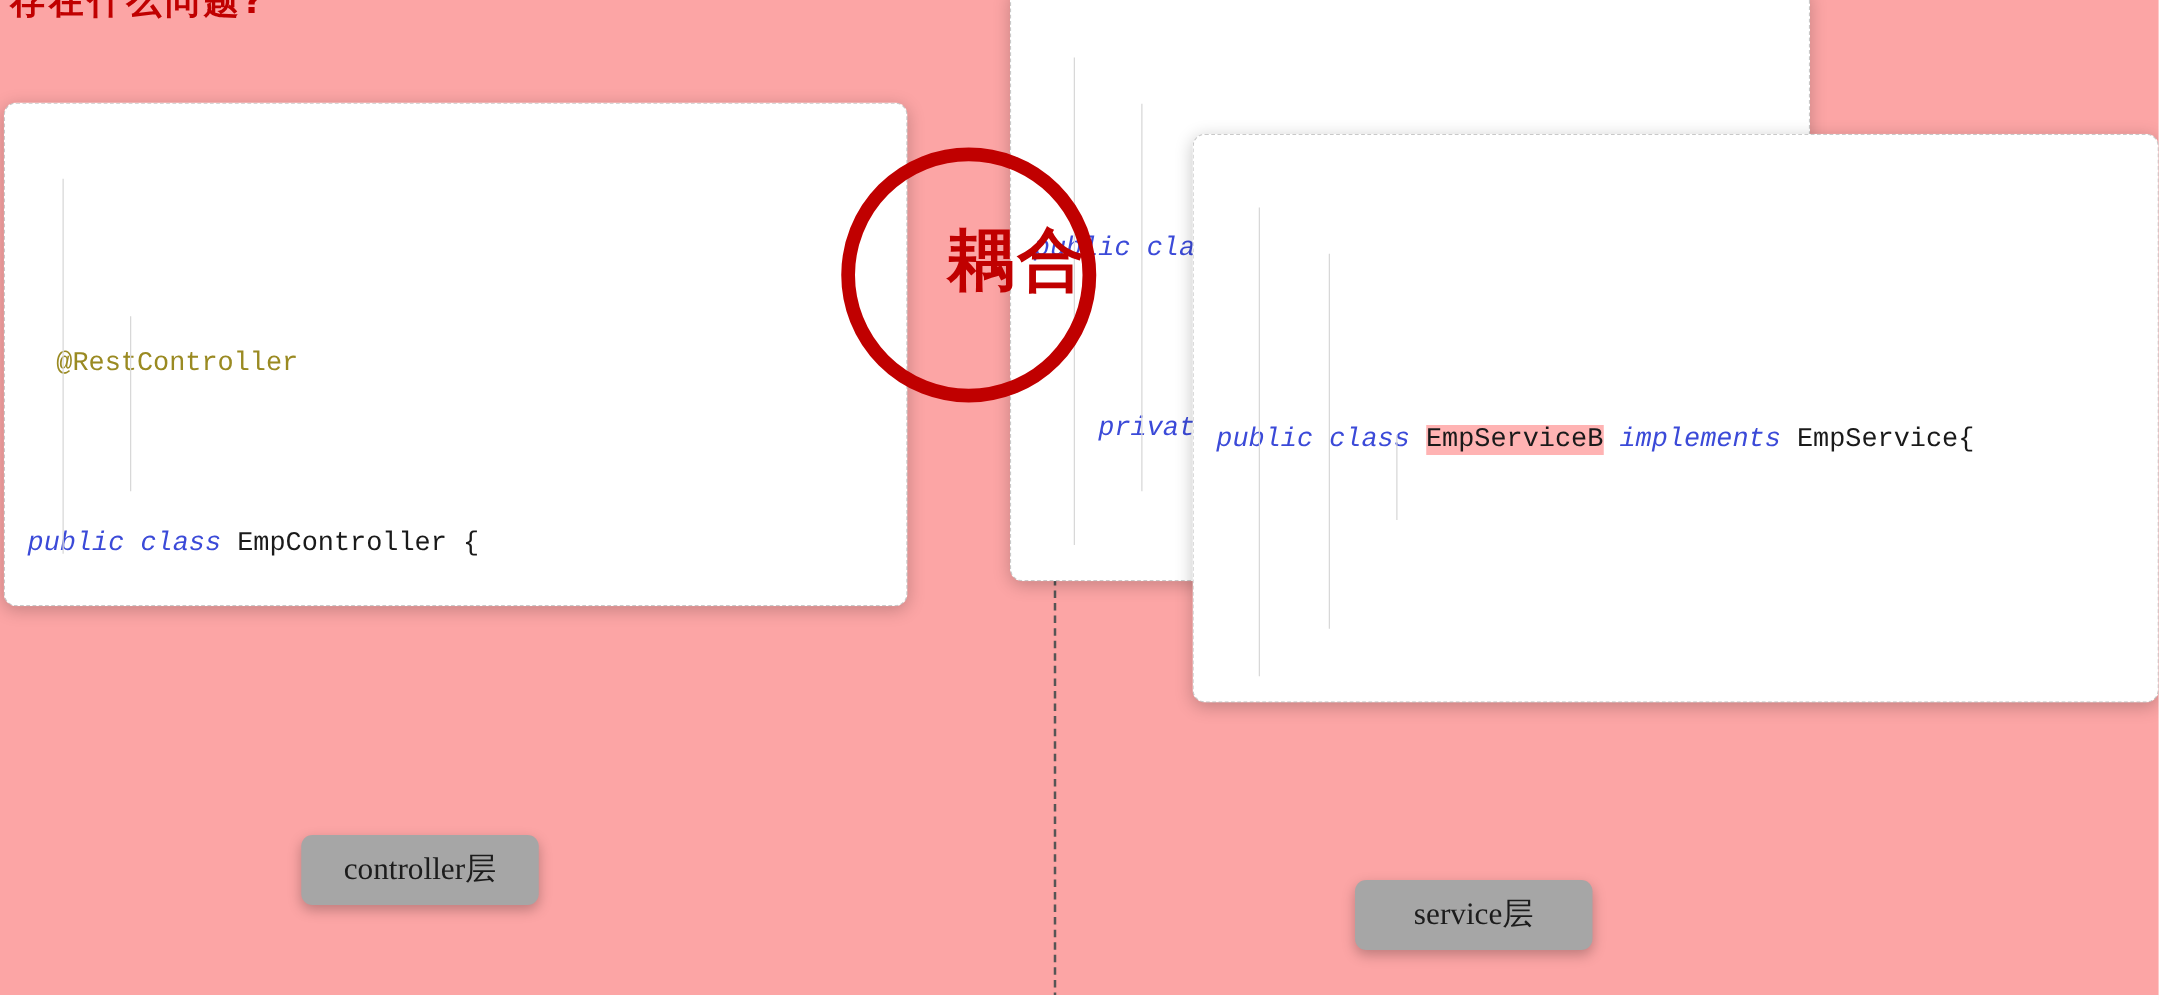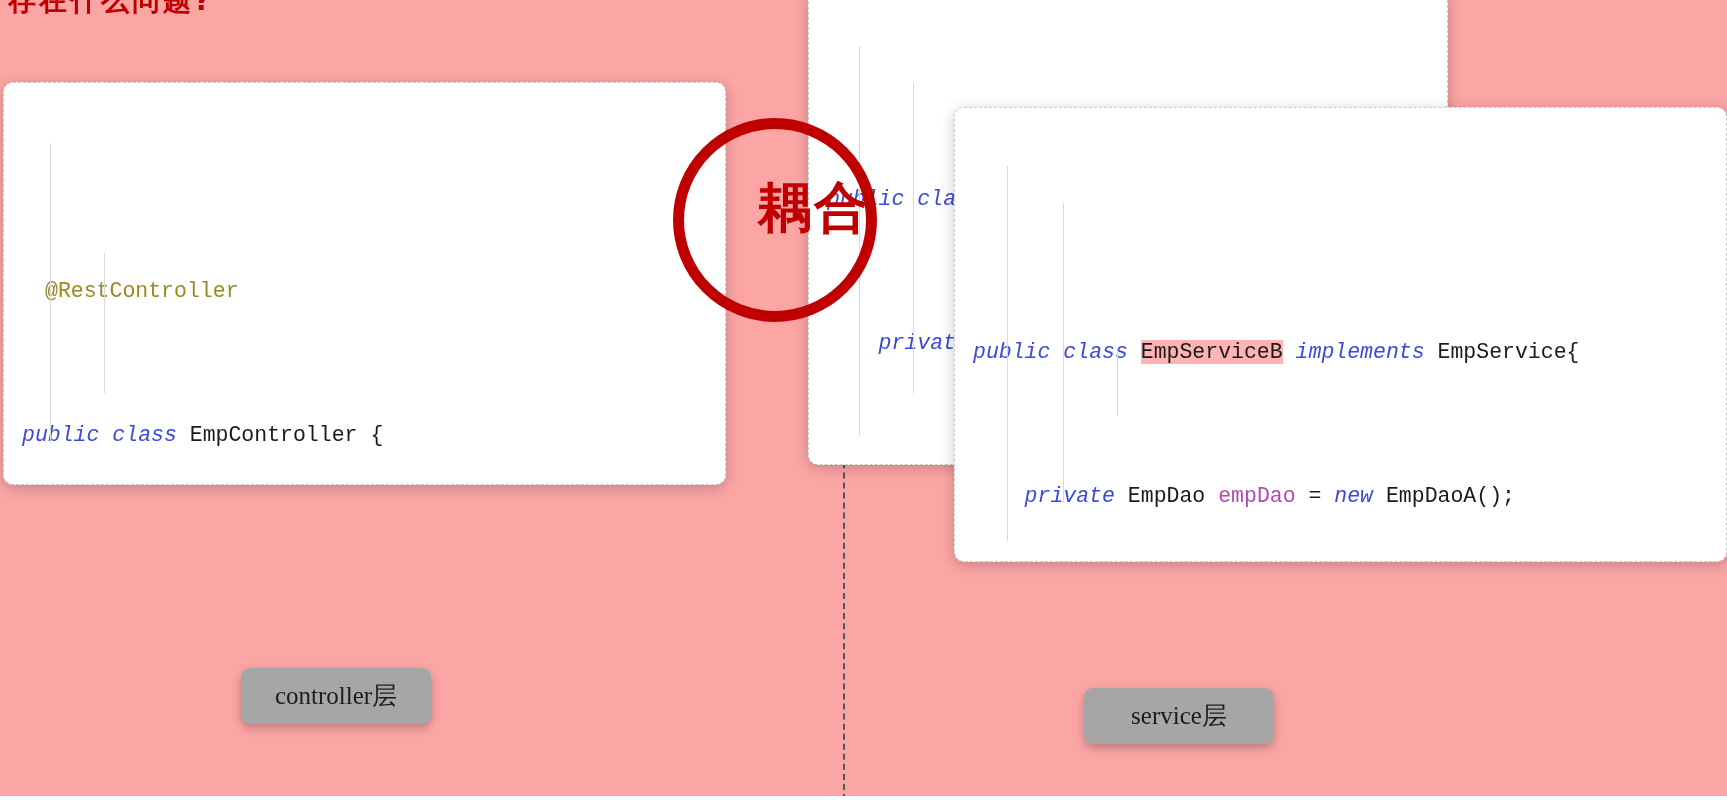--- a/index.html
+++ b/index.html
@@ -96,21 +96,21 @@
     background: #a6a6a6;
     border-radius: 9px;
     color: #1c1c1c;
     font-family: Liberation Serif, serif;
     font-size: 25px;
     text-align: center;
     box-shadow: 0 4px 10px rgba(0,0,0,0.25);
     z-index: 8;
   }
   #pill-controller { left: 241px; top: 668px; width: 190px; height: 56px; line-height: 56px; }
-  #pill-service    { left: 1084px; top: 688px; width: 190px; height: 56px; line-height: 56px; }
+  #pill-service    { left: 1084px; top: 704px; width: 190px; height: 56px; line-height: 56px; }
 
   
   #top-heading {
     position: absolute;
     left: 8px; top: -18px;
     color: #c00000;
     font-family: "DejaVu Sans", sans-serif;
     font-size: 28px;
     font-weight: 700;
     letter-spacing: 3px;
@@ -192,21 +192,20 @@
     
   </div>
 
   <div class="code-card" id="card-serviceb">
     <div class="guide" style="left:52px; top:58px; height:375px;"></div>
     <div class="guide" style="left:108px; top:95px; height:300px;"></div>
     <div class="guide" style="left:162px; top:240px; height:68px;"></div>
 
     <div class="code-line"><span class="kw">public</span> <span class="kw">class</span> <span class="hl"><span class="type">EmpServiceB</span></span> <span class="kw">implements</span> <span class="type">EmpService</span><span class="punct">{</span></div>
 
-    <div class="code-line">    <span class="kw">private</span> <span class="type">EmpDao</span> <span class="field">empDao</span> <span class="punct">=</span> <span class="kw">new</span> <span class="type">EmpDaoA</span><span class="punct">();</span></div>
 
     
 
     
 
     
 
     
 
     

